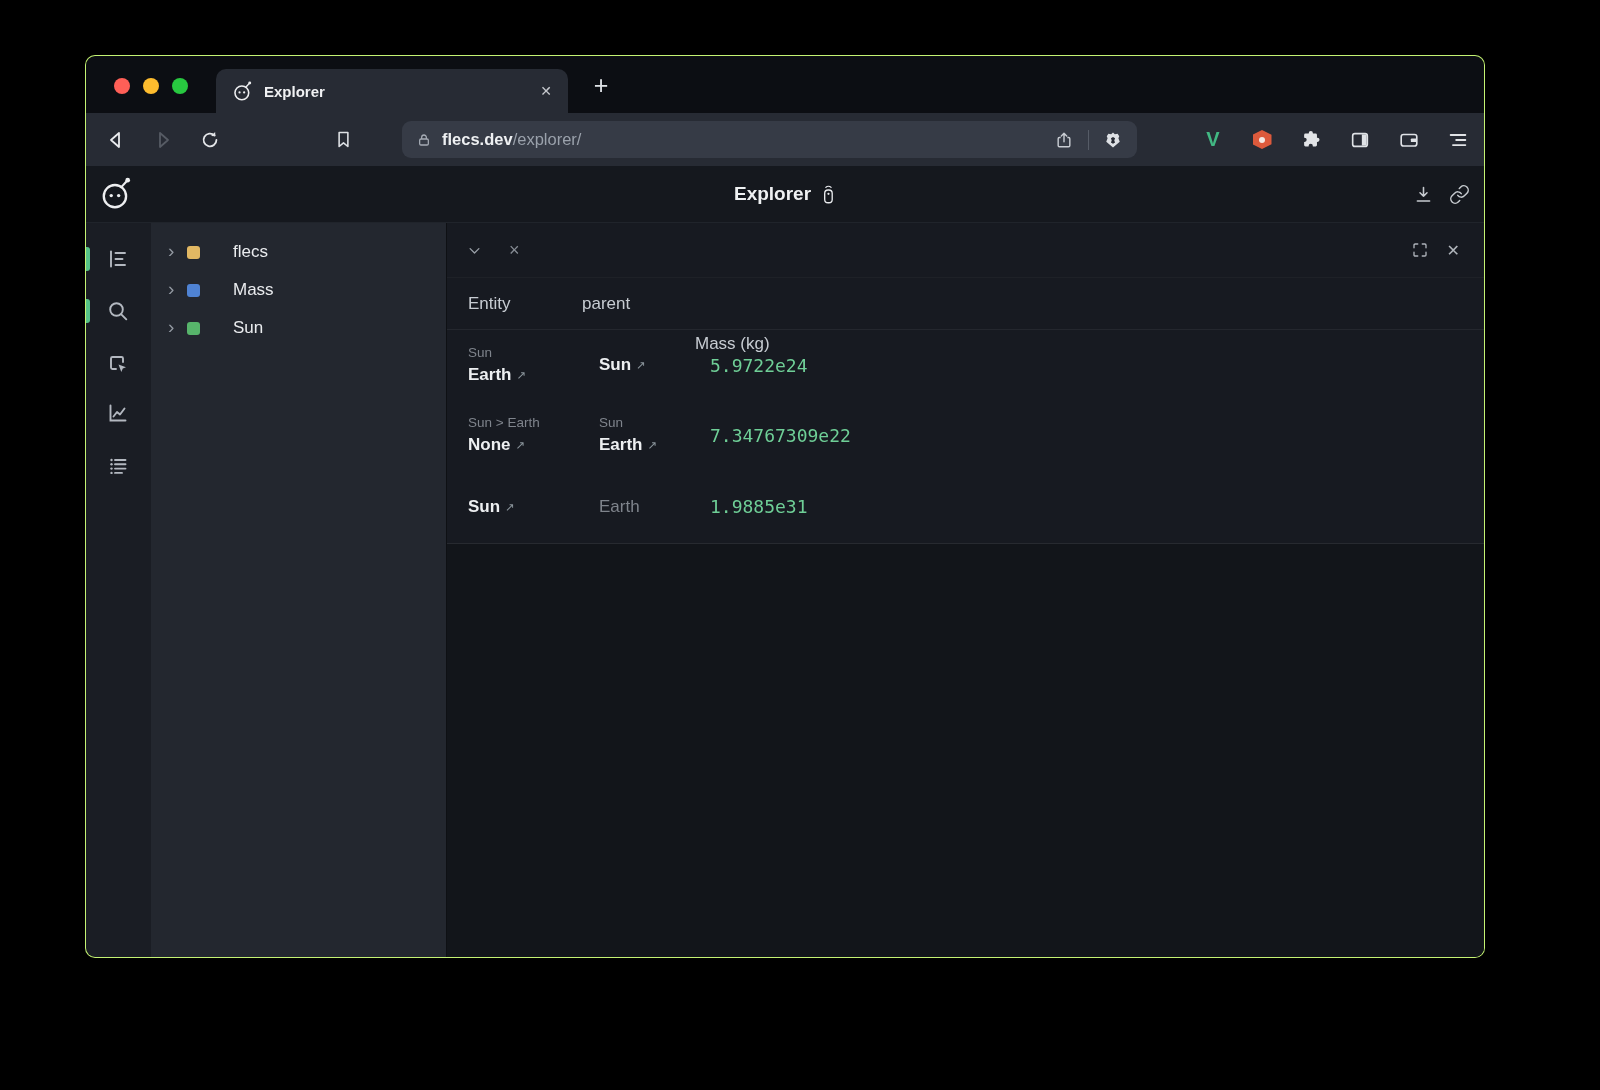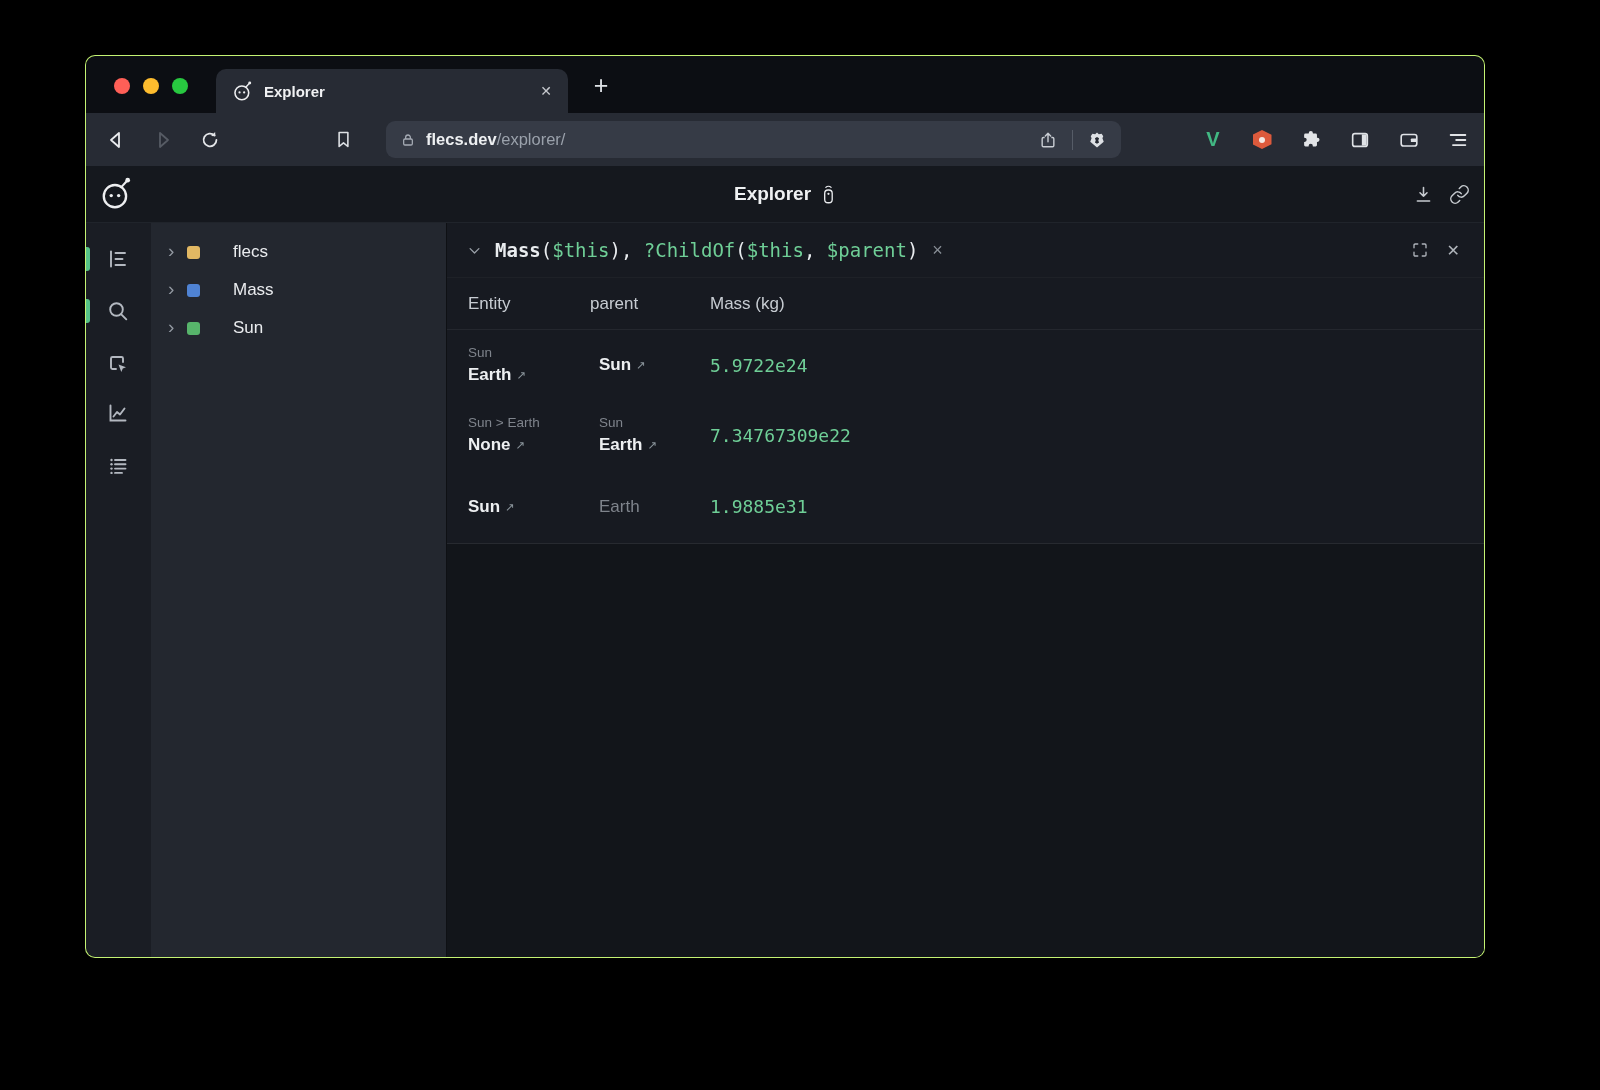--- a/index.html
+++ b/index.html
@@ -22,21 +22,21 @@
   .tab-title { margin-left:11px; font-size:15px; font-weight:700; color:#f0f1f3; }
   .tab-close { margin-left:auto; color:#c6c9ce; font-size:14px; cursor:default; }
   .newtab { position:absolute; left:498px; top:12px; width:34px; height:34px;
             display:flex; align-items:center; justify-content:center;
             color:#dfe2e6; font-size:25px; font-weight:300; }
 
   
   .toolbar { position:relative; height:53px; background:#272b34; }
   .tbtn { position:absolute; top:50%; transform:translateY(-50%); width:28px; height:28px;
           display:flex; align-items:center; justify-content:center; }
-  .urlbar { position:absolute; left:300px; top:8px; width:735px; height:37px;
+  .urlbar { position:absolute; left:316px; top:8px; width:735px; height:37px;
             background:#363b46; border-radius:9px; display:flex; align-items:center;
             padding:0 14px; }
   .url-text { margin-left:10px; font-size:16.5px; white-space:pre; }
   .url-domain { color:#eef0f2; font-weight:700; }
   .url-path { color:#9aa1ab; font-weight:400; }
   .urlbar-right { margin-left:auto; display:flex; align-items:center; }
   .url-sep { width:1px; height:20px; background:#565c67; margin:0 14px; }
   .extbar { position:absolute; right:14px; top:0; height:53px; display:flex;
             align-items:center; gap:25px; }
   .extbtn { width:24px; height:24px; display:flex; align-items:center; justify-content:center; }
@@ -82,21 +82,21 @@
   .tk.ident { color:#e9ecef; font-weight:700; }
   .tk.punct { color:#e9ecef; }
   .tk.var { color:#6fcf97; }
   .qclear { margin-left:14px; color:#878d95; font-size:18px; }
   .qcontrols { margin-left:auto; display:flex; align-items:center; gap:18px; padding-right:4px; }
   .qclose { color:#b0b5bb; font-size:16px; }
 
   .qcolumns { position:relative; height:52px; border-bottom:1px solid rgba(255,255,255,.06);
               color:#c7ccd2; font-size:17px; }
   .qcol { position:absolute; top:50%; transform:translateY(-50%); }
-  .qcol.c0 { left:21px;text-align:center; } .qcol.c1 { left:143px; } .qcol.c2 { left:263px; }
+  .qcol.c0 { left:21px;text-align:center; } .qcol.c1 { left:135px; } .qcol.c2 { left:248px;margin-top:40px; }
 
   .trow { display:flex; align-items:center; padding-left:21px; }
   .trow.r0 { height:70px; } .trow.r1 { height:70px; } .trow.r2 { height:73px; }
   .cell { display:flex; flex-direction:column; justify-content:center; }
   .cell.entity { width:131px; } .cell.parent { width:111px; }
   .path { font-size:13.5px; color:#7f848c; line-height:1.2; margin-bottom:3px; white-space:pre; }
   .name { font-size:17px; font-weight:700; color:#edeff1; line-height:1.25; white-space:nowrap; }
   .extlink { font-size:11.5px; font-weight:400; color:#8a949b; margin-left:5px;
              position:relative; top:-1px; }
   .nonev { font-size:17px; color:#7f848c; font-weight:400; }
@@ -312,21 +312,20 @@
 
       <div class="querypanel">
         <div class="qtop">
 
           <div class="qheader">
             <span class="qchev">
               <svg viewBox="0 0 24 24" width="15" height="15">
                 <path d="M5 9l7 7 7-7" fill="none" stroke="#9aa0a8" stroke-width="2.1" stroke-linecap="round" stroke-linejoin="round"></path>
               </svg>
             </span>
-            <span class="qtext"><span class="tk ident">Mass</span><span class="tk punct">(</span><span class="tk var">$this</span><span class="tk punct">)</span><span class="tk punct">, </span><span class="tk var">?ChildOf</span><span class="tk punct">(</span><span class="tk var">$this</span><span class="tk punct">, </span><span class="tk var">$parent</span><span class="tk punct">)</span></span>
             <span class="qclear">×</span>
             <span class="qcontrols">
               <span>
                 <svg viewBox="0 0 24 24" width="18" height="18">
                   <path d="M4 9V5.5A1.5 1.5 0 0 1 5.5 4H9M15 4h3.5A1.5 1.5 0 0 1 20 5.5V9M20 15v3.5a1.5 1.5 0 0 1-1.5 1.5H15M9 20H5.5A1.5 1.5 0 0 1 4 18.5V15" fill="none" stroke="#aeb3ba" stroke-width="1.8" stroke-linecap="round"></path>
                 </svg>
               </span>
               <span class="qclose">✕</span>
             </span>
           </div>

